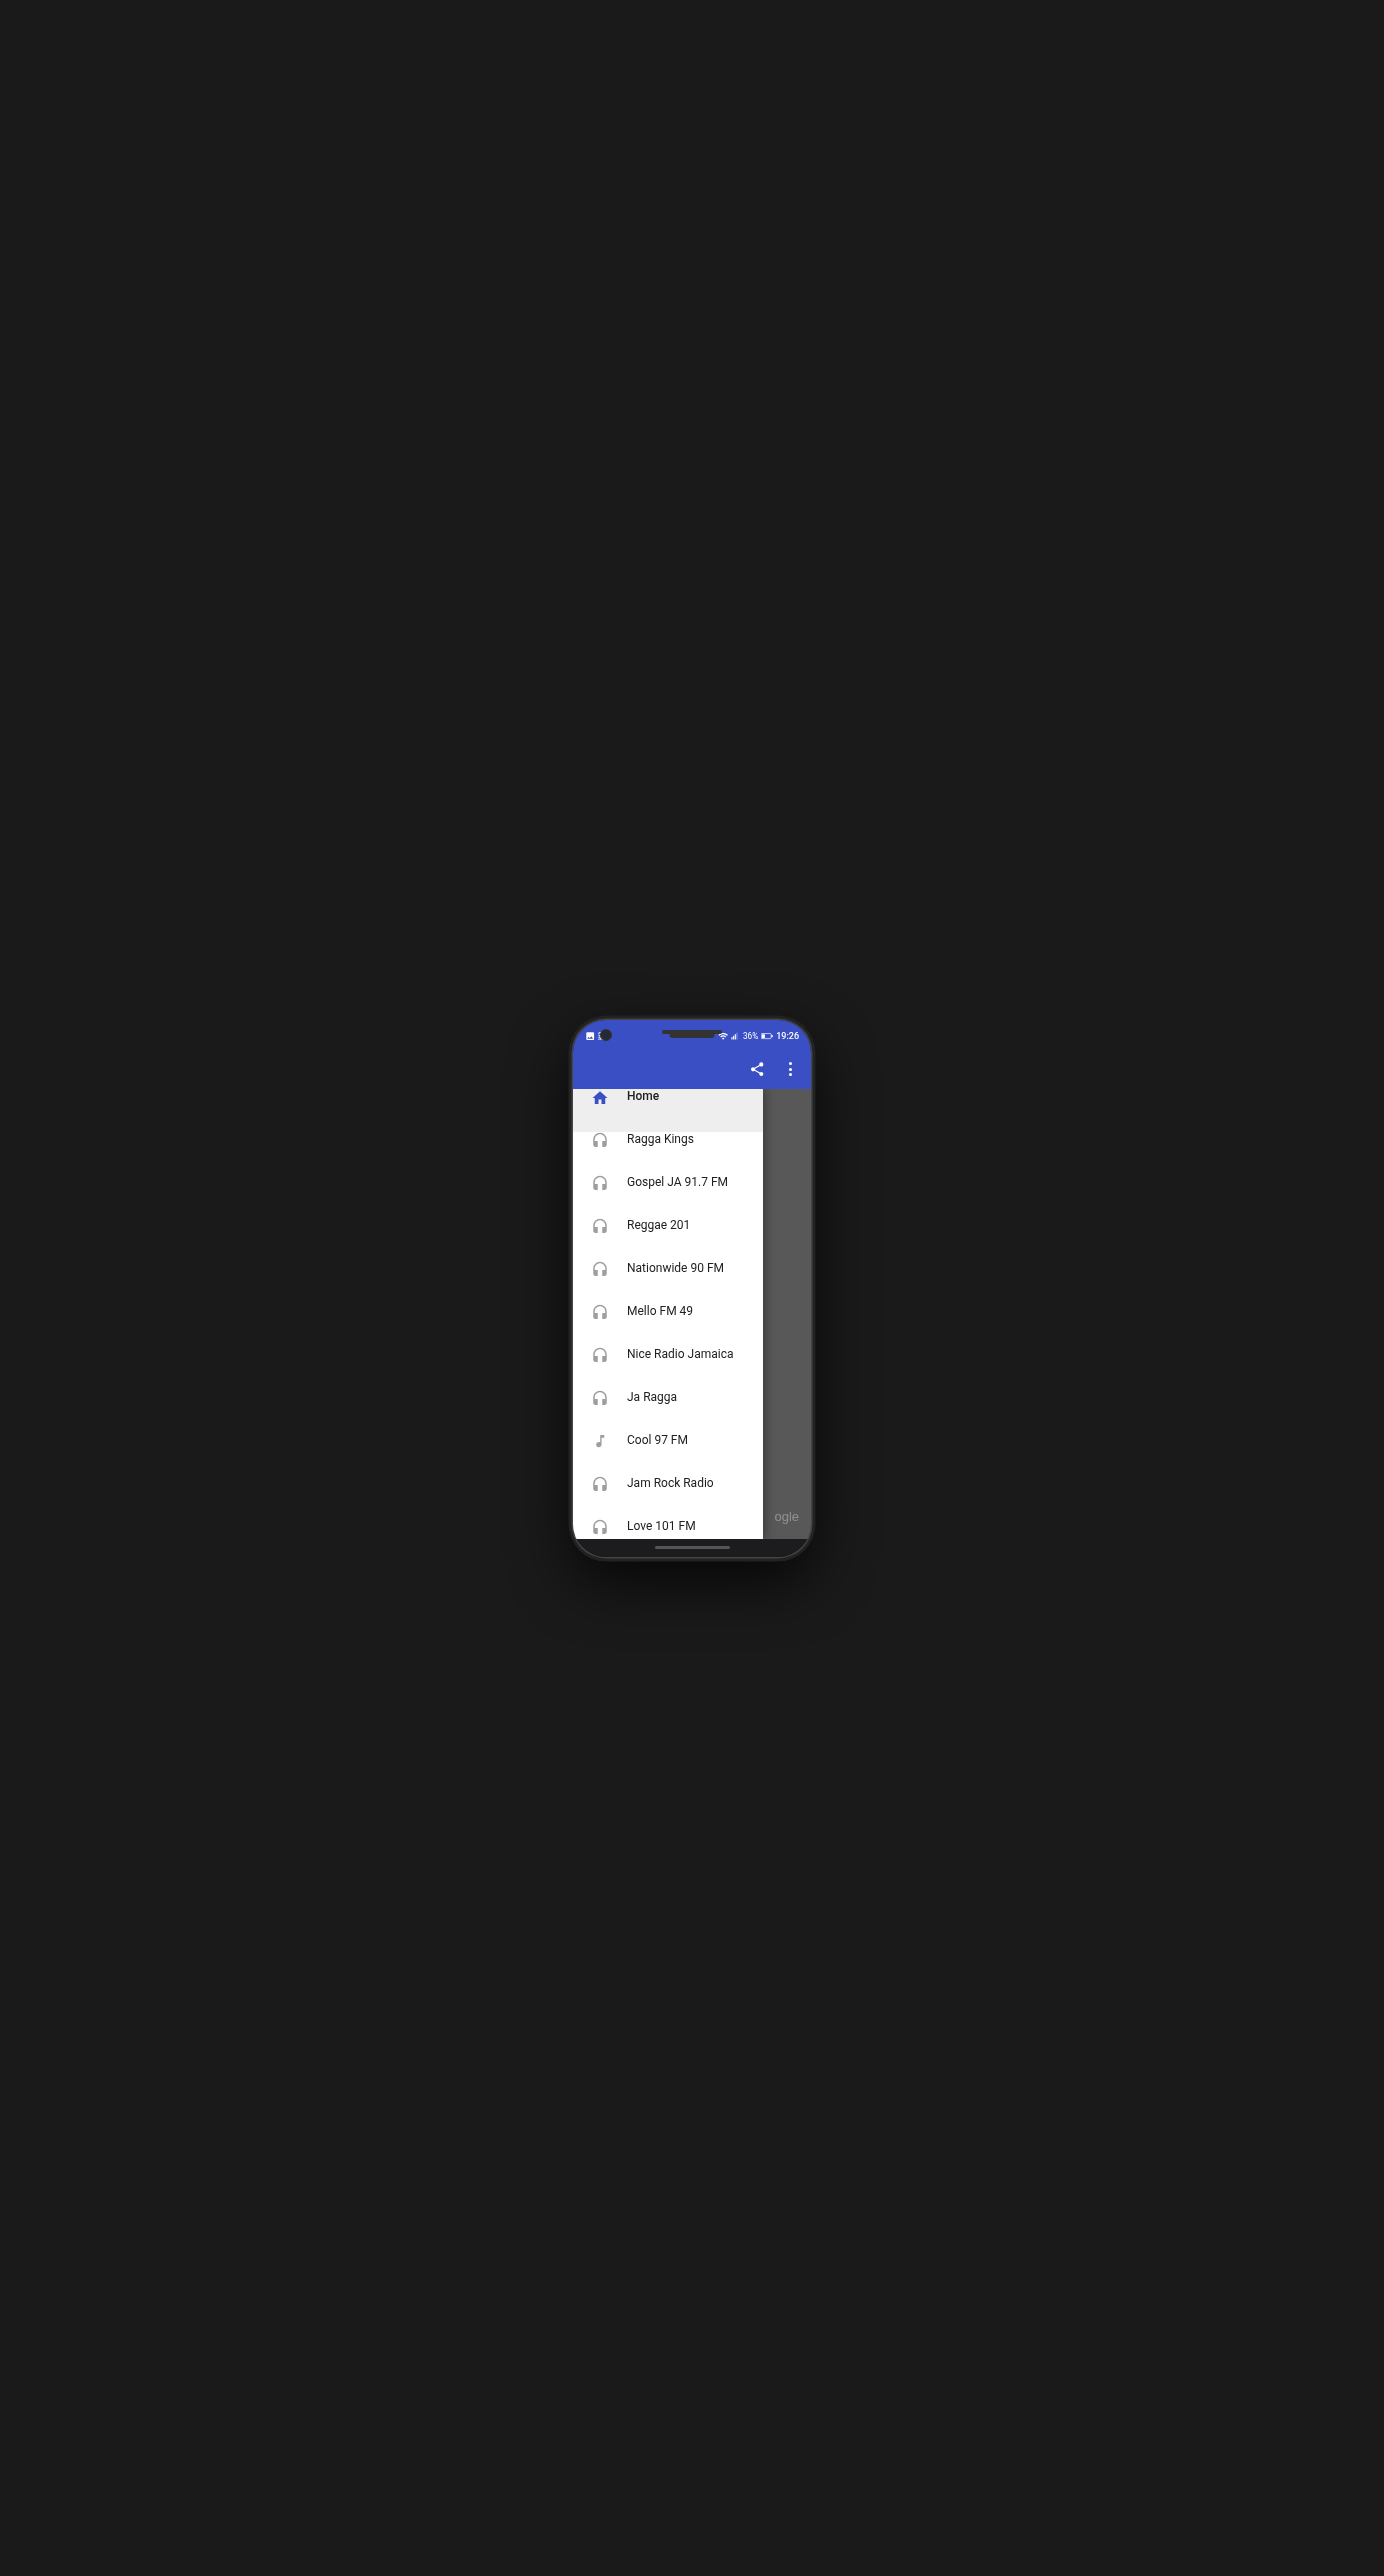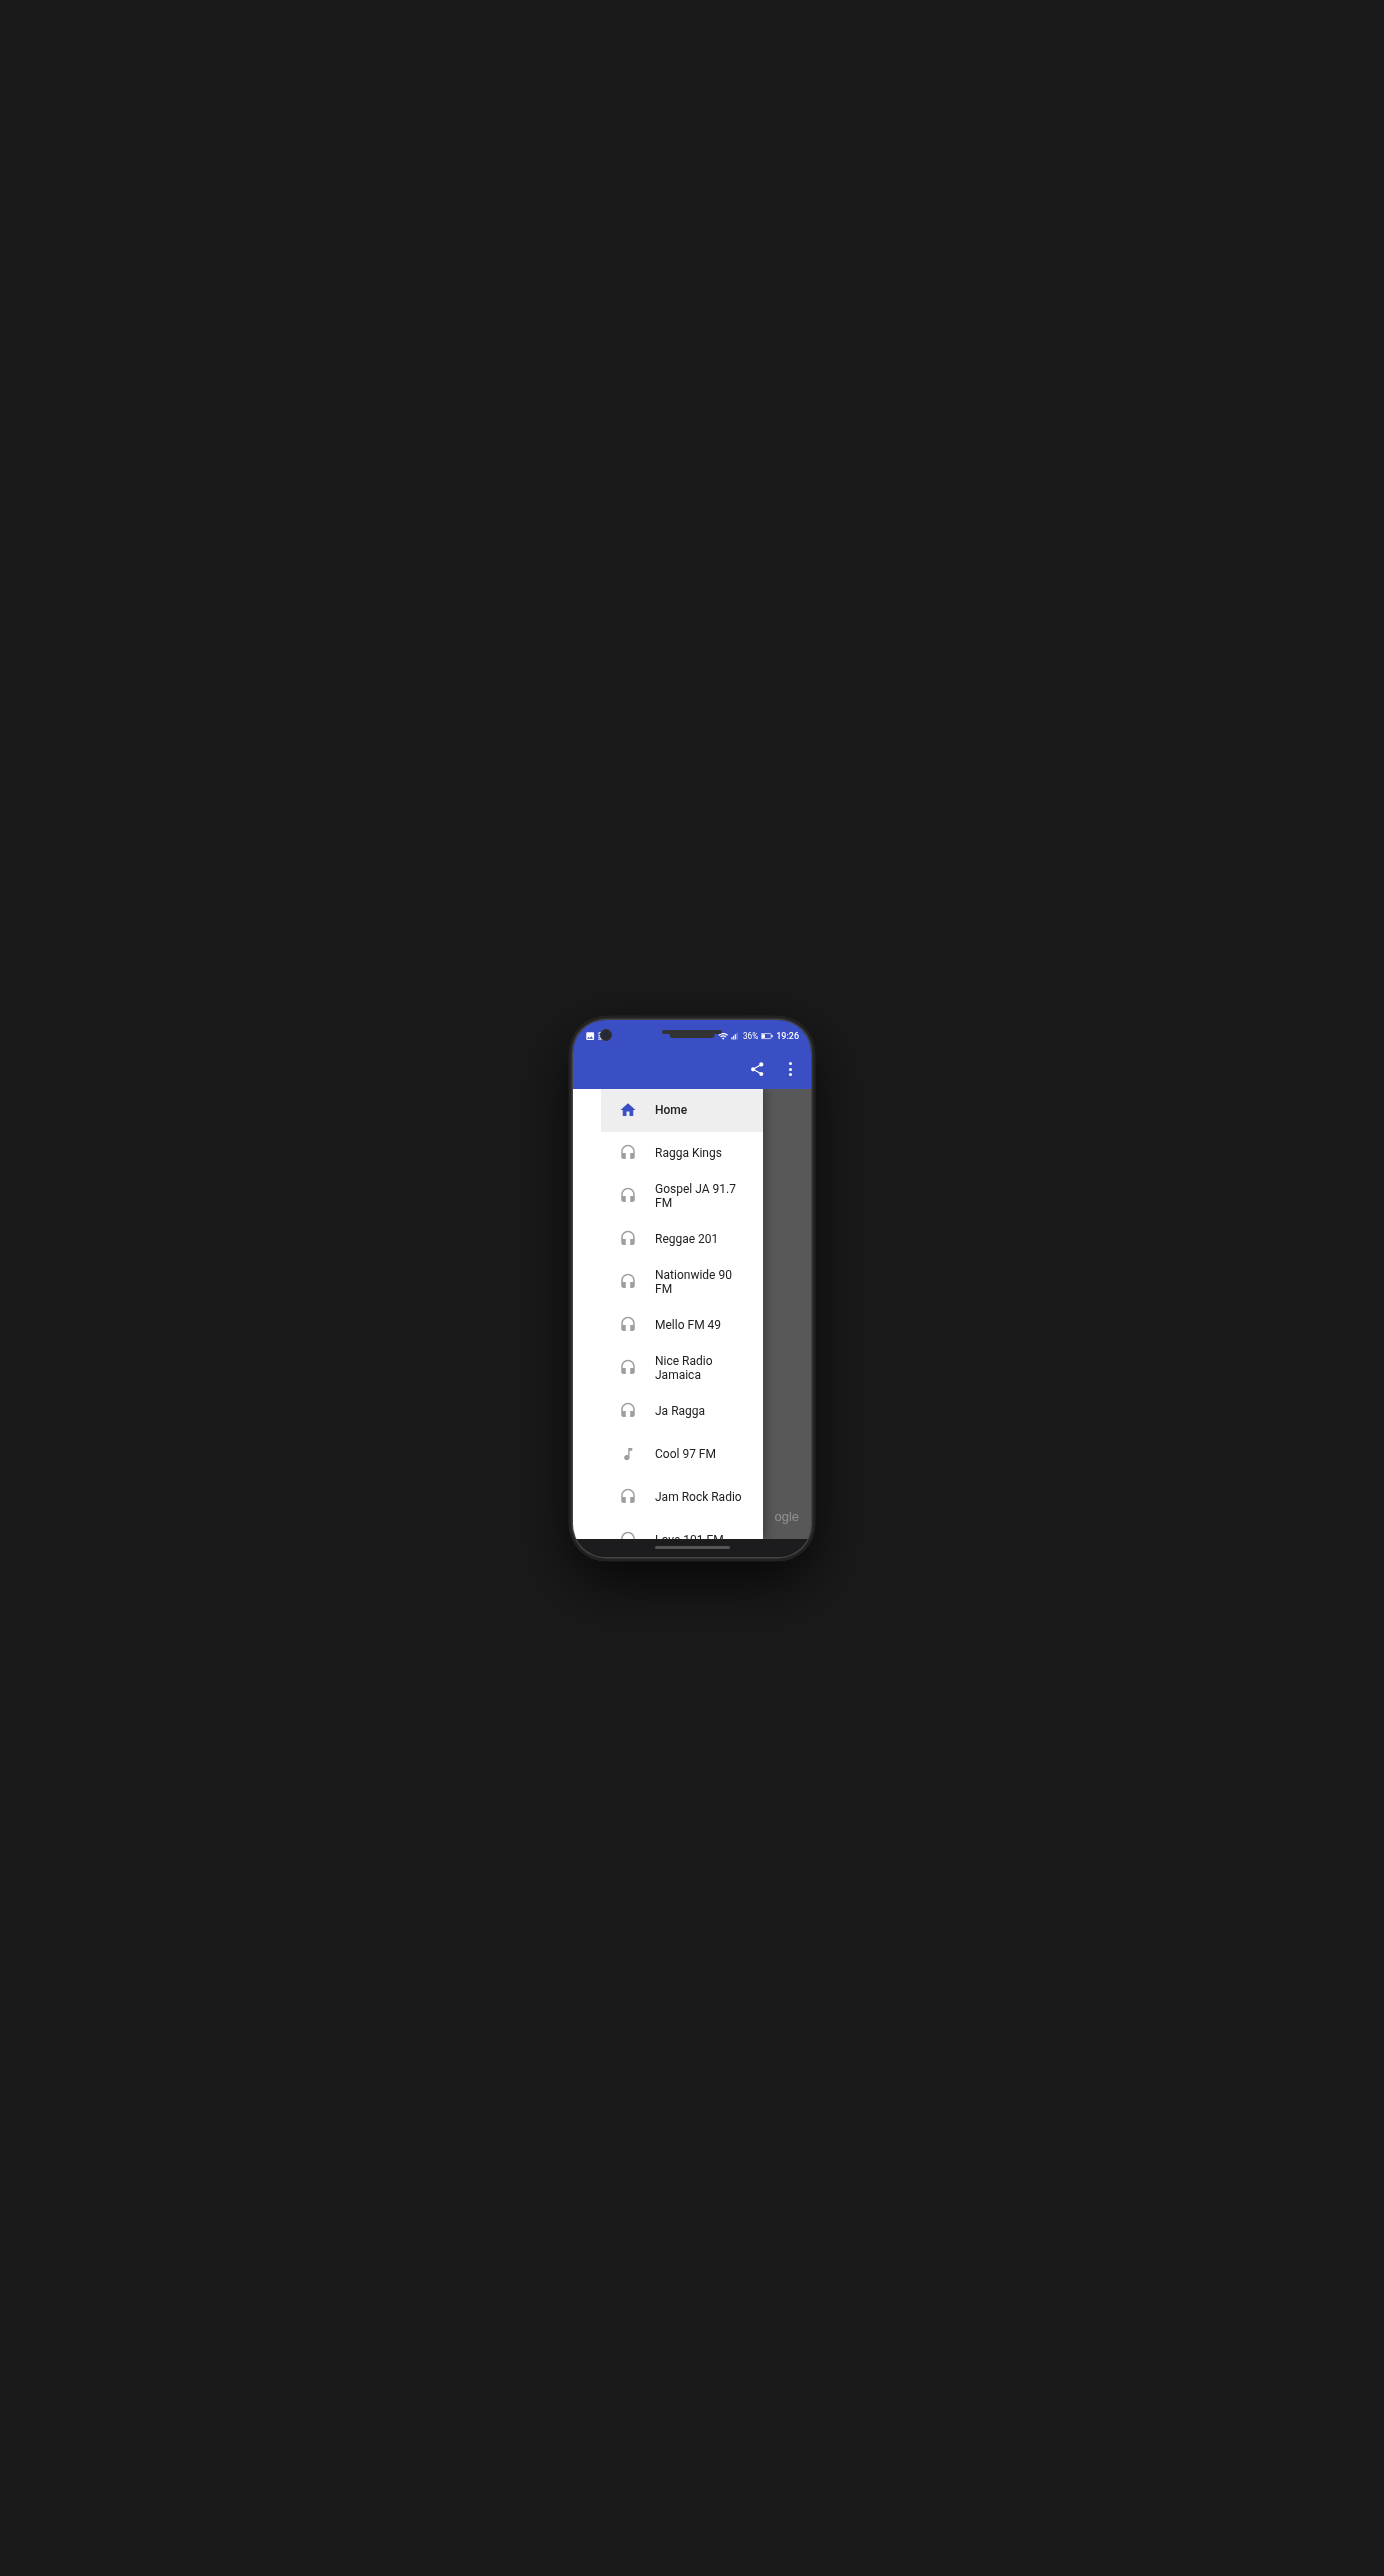--- a/index.html
+++ b/index.html
@@ -161,26 +161,25 @@
     .drawer::-webkit-scrollbar-track {
       background: transparent;
     }
     .drawer::-webkit-scrollbar-thumb {
       background: #ccc;
     }
 
     
     .drawer-item {
       display: flex;
-      align-items: center;
+      align-items: flex-start;
       padding: 0 15px;
       height: 43px;
       cursor: pointer;
       transition: background 0.15s;
-      margin-left: 28px;
     }
 
     .drawer-item.active {
       background: #eeeeee;
     }
 
     .drawer-item-icon {
       width: 24px;
       display: flex;
       align-items: center;

